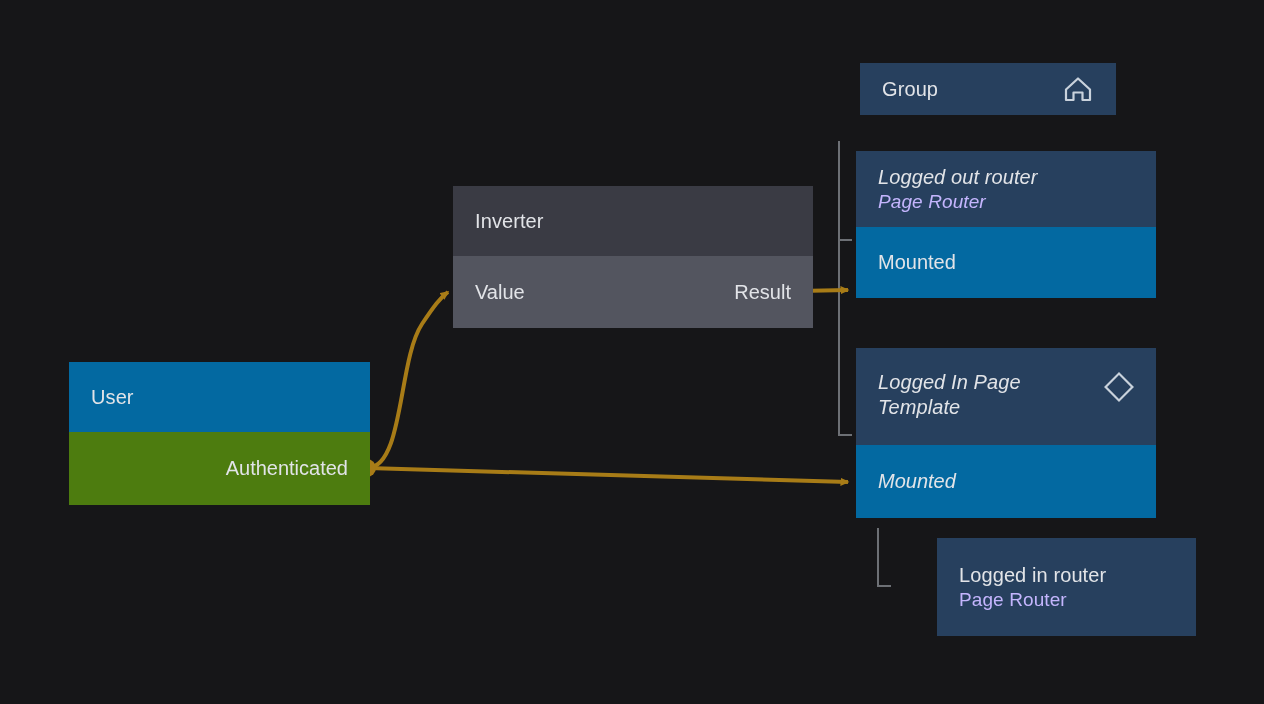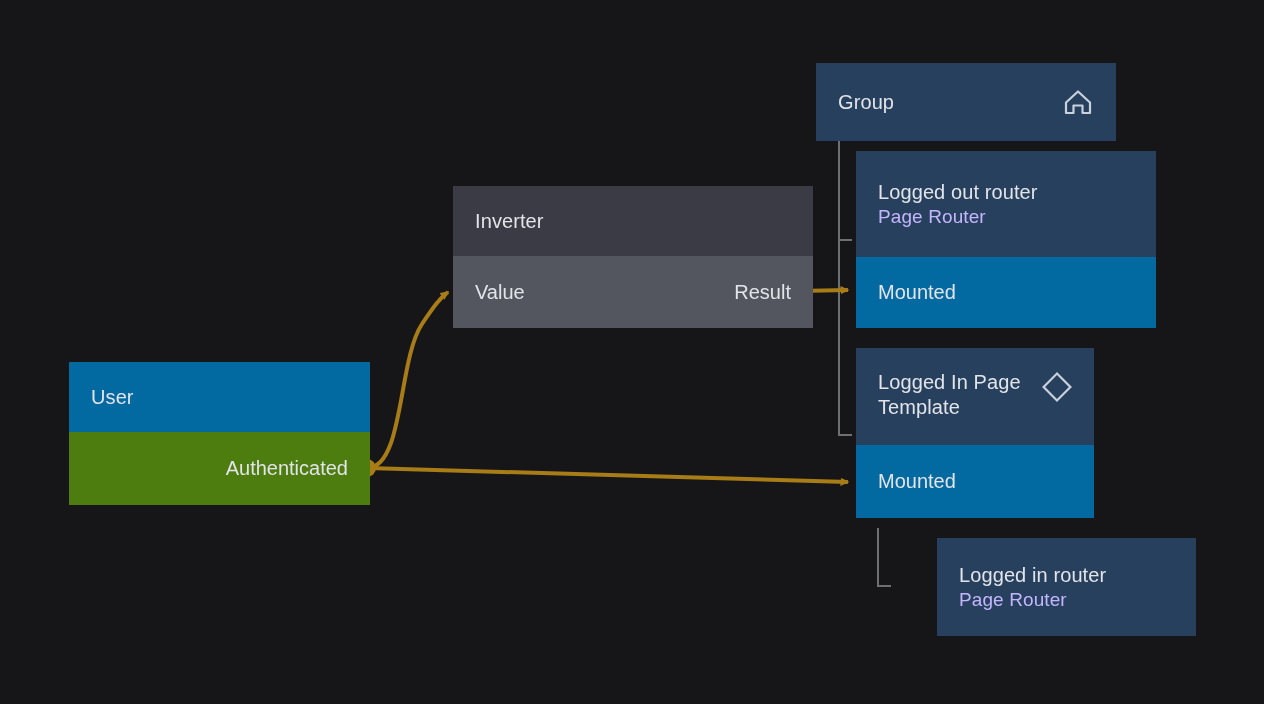--- a/index.html
+++ b/index.html
@@ -122,43 +122,43 @@
 
     <path d="M754,292 L 848,290" stroke="#a87c17" stroke-width="4" fill="none" marker-end="url(#arrowhead)"></path>
 
     <path d="M368,468 L 848,482" stroke="#a87c17" stroke-width="4" fill="none" marker-end="url(#arrowhead)"></path>
 
     <circle cx="367" cy="468" r="9" fill="#a87c17"></circle>
     <circle cx="753" cy="292" r="9" fill="#a87c17"></circle>
   </svg>
 
   <div class="node blue" style="left:816px; top:63px; width:300px;">
-    <div class="node-header" style="height:78px;">
+    <div class="node-header" style="height:52px;margin-left:44px;">
       <span class="node-title">Group</span>
       <span class="icon">
         <svg width="32" height="30" viewBox="0 0 32 30" fill="none">
           <path d="M4 15.5 L16 4.5 L28 15.5 L28 26 L20.5 26 L20.5 18.5 L11.5 18.5 L11.5 26 L4 26 Z" stroke="#c9d2dc" stroke-width="2.2" stroke-linejoin="round" fill="none"></path>
         </svg>
       </span>
     </div>
   </div>
 
   <div class="node blue" style="left:856px; top:151px; width:300px;">
-    <div class="node-header" style="height:106px;">
+    <div class="node-header" style="height:76px;font-style:italic;">
       <span class="title-stack">
         <span class="node-title">Logged out router</span>
         <span class="node-subtitle">Page Router</span>
       </span>
     </div>
     <div class="node-row row-in" style="height:71px;">
       <span>Mounted</span>
     </div>
   </div>
 
-  <div class="node blue" style="left:856px; top:348px; width:238px;">
+  <div class="node blue" style="left:856px; top:348px; width:300px;font-style:italic;">
     <div class="node-header" style="height:97px; align-items:flex-start; padding-top:22px;">
       <span class="node-title" style="max-width:200px; display:block;">Logged In Page Template</span>
       <span class="icon" style="margin-top:2px;">
         <svg width="30" height="30" viewBox="0 0 30 30" fill="none">
           <rect x="5.5" y="5.5" width="19" height="19" transform="rotate(45 15 15)" stroke="#c9d2dc" stroke-width="2.2" fill="none"></rect>
         </svg>
       </span>
     </div>
     <div class="node-row row-in" style="height:73px;">
       <span>Mounted</span>

